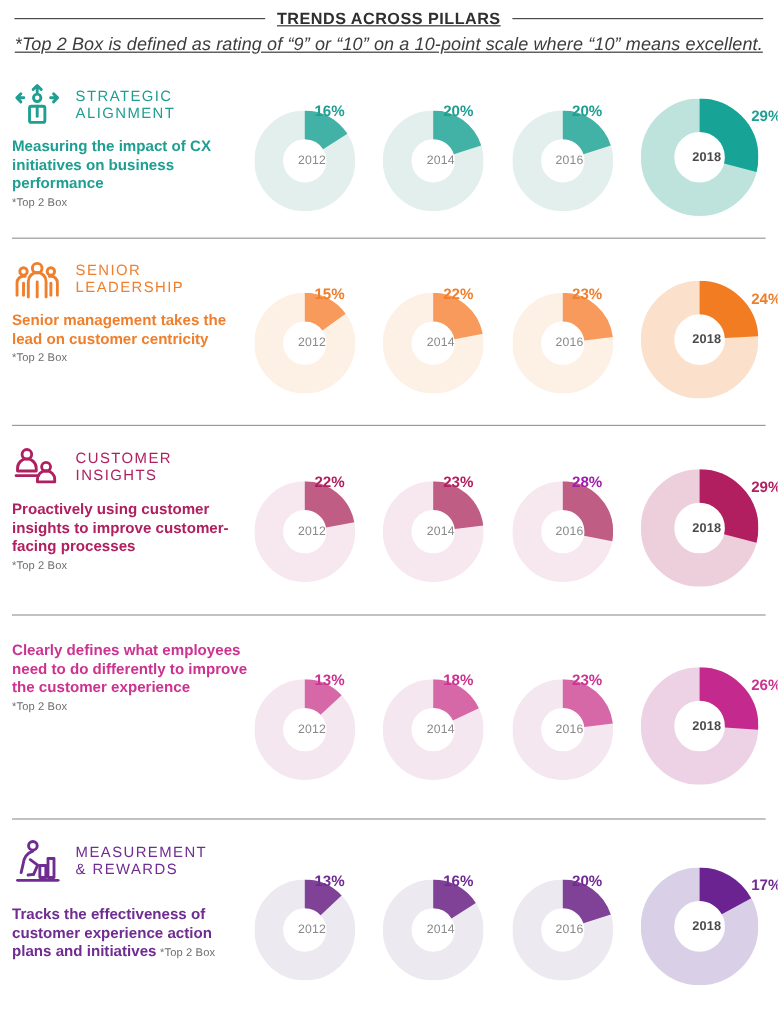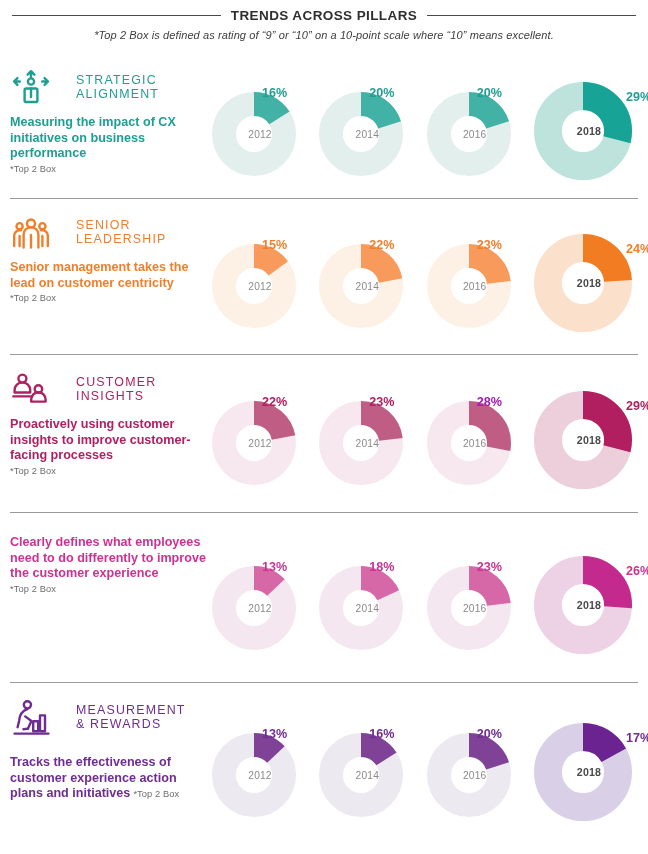--- a/index.html
+++ b/index.html
@@ -3,56 +3,56 @@
 <meta charset="utf-8">
 <style>
   html,body{margin:0;padding:0;}
   body{
     width:648px;height:854px;
     background:#ffffff;
     font-family:"Liberation Sans", sans-serif;
     color:#3b3b3b;
     overflow:hidden;
   }
-  .page{position:relative;width:648px;height:832px;}
+  .page{position:relative;width:648px;height:832px;text-decoration:underline;}
 
   
   .header{padding-top:8px;}
   .title-row{
     display:flex;align-items:center;gap:10px;
     padding:0 12px;
   }
   .rule{height:1px;background:#4a4a4a;flex:1 1 auto;}
   .title{
     font-size:13.5px;font-weight:bold;letter-spacing:.4px;
     color:#2f2f2f;white-space:nowrap;
   }
   .subtitle{
-    text-align:center;font-style:italic;font-size:11px;
+    text-align:center;font-style:italic;font-size:15px;
     color:#3d3d3d;margin-top:6px;letter-spacing:.1px;
   }
 
   
   .section{
     position:relative;
     display:flex;
     align-items:flex-start;
     padding:0 10px;
     box-sizing:border-box;
   }
   .divider{
     height:1px;background:#9b9b9b;margin:0 10px;
   }
 
   .left{
     width:196px;flex:0 0 196px;
     padding-top:8px;
     box-sizing:border-box;
   }
-  .titleline{display:flex;align-items:flex-start;gap:24px;}
+  .titleline{display:flex;align-items:flex-start;gap:11px;}
   .icon{
     width:42px;height:40px;flex:0 0 42px;
     display:block;
   }
   .pillar-name{
     font-size:12.4px;letter-spacing:1.2px;
     line-height:1.12;font-weight:normal;
     padding-top:6px;
     text-transform:uppercase;
   }

